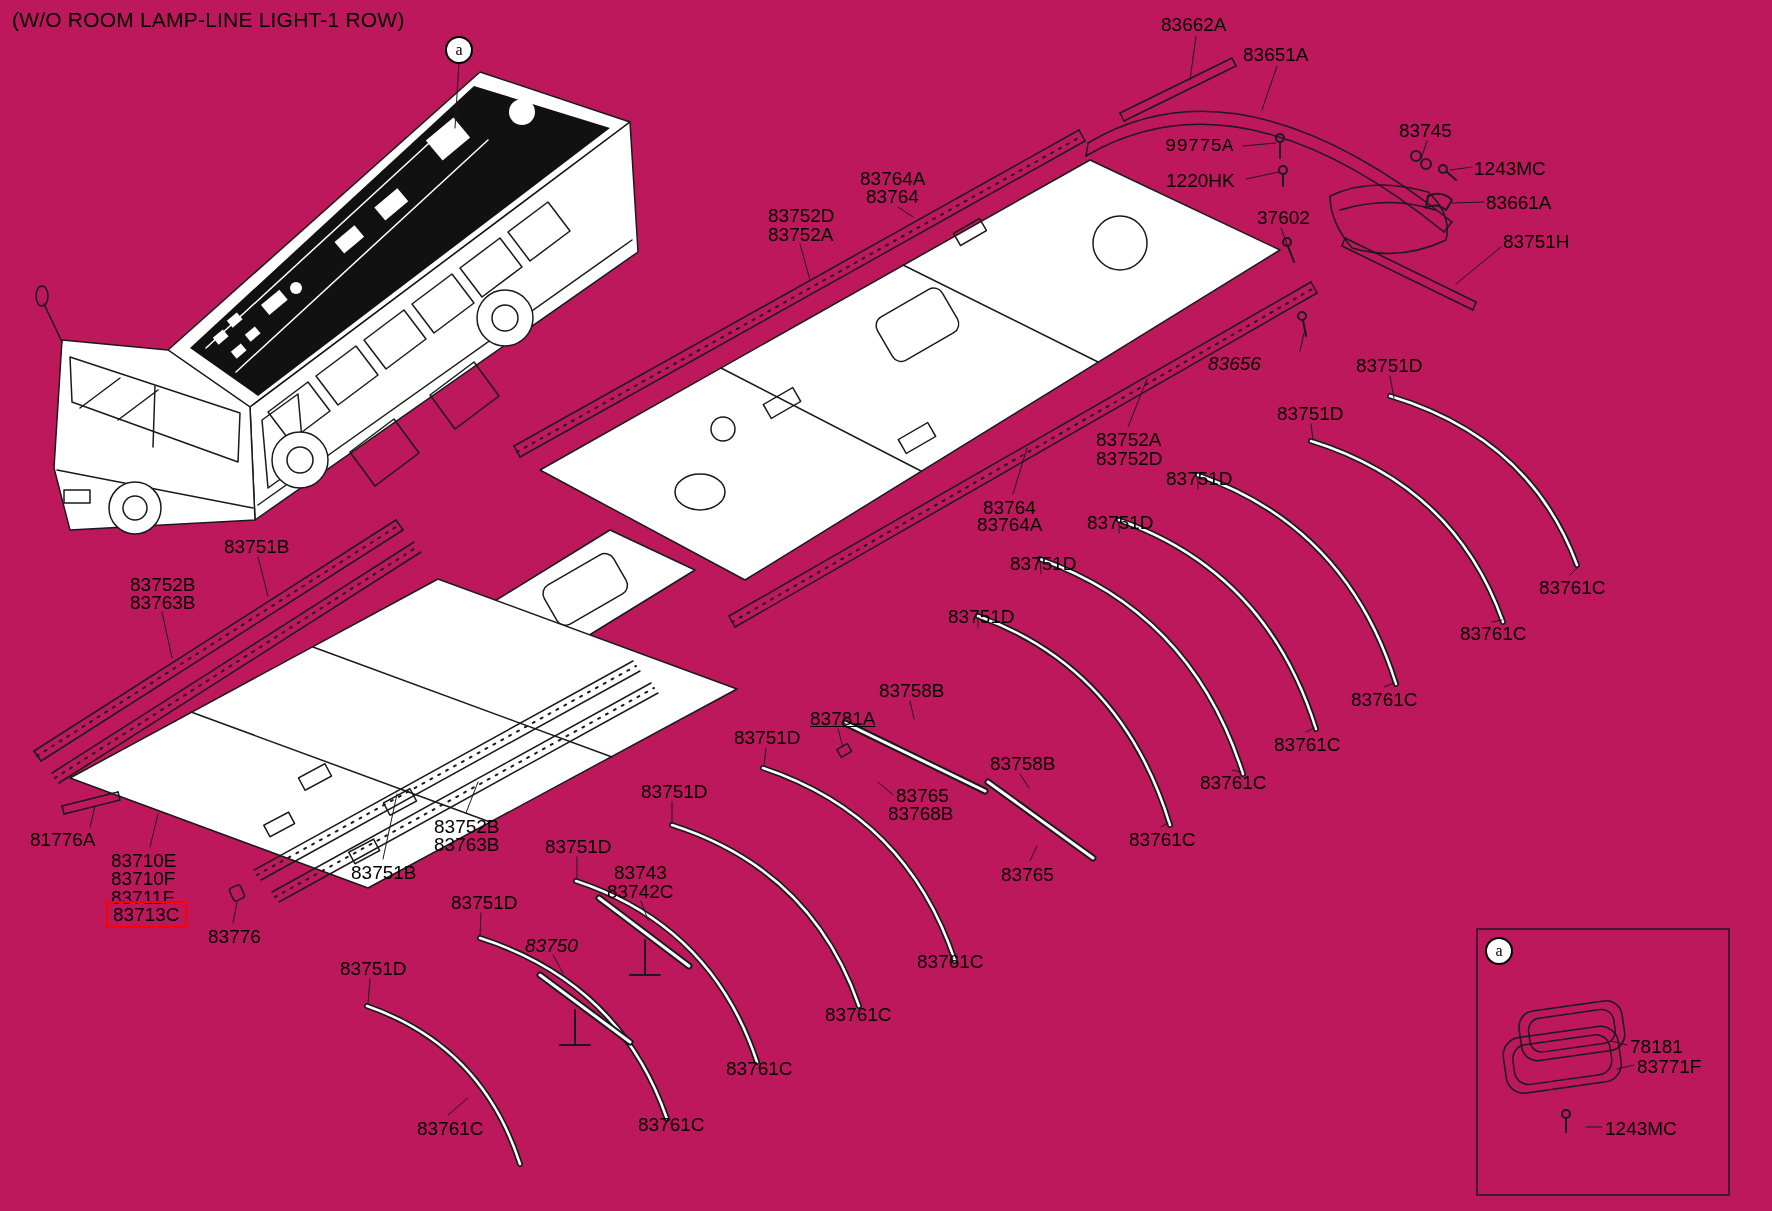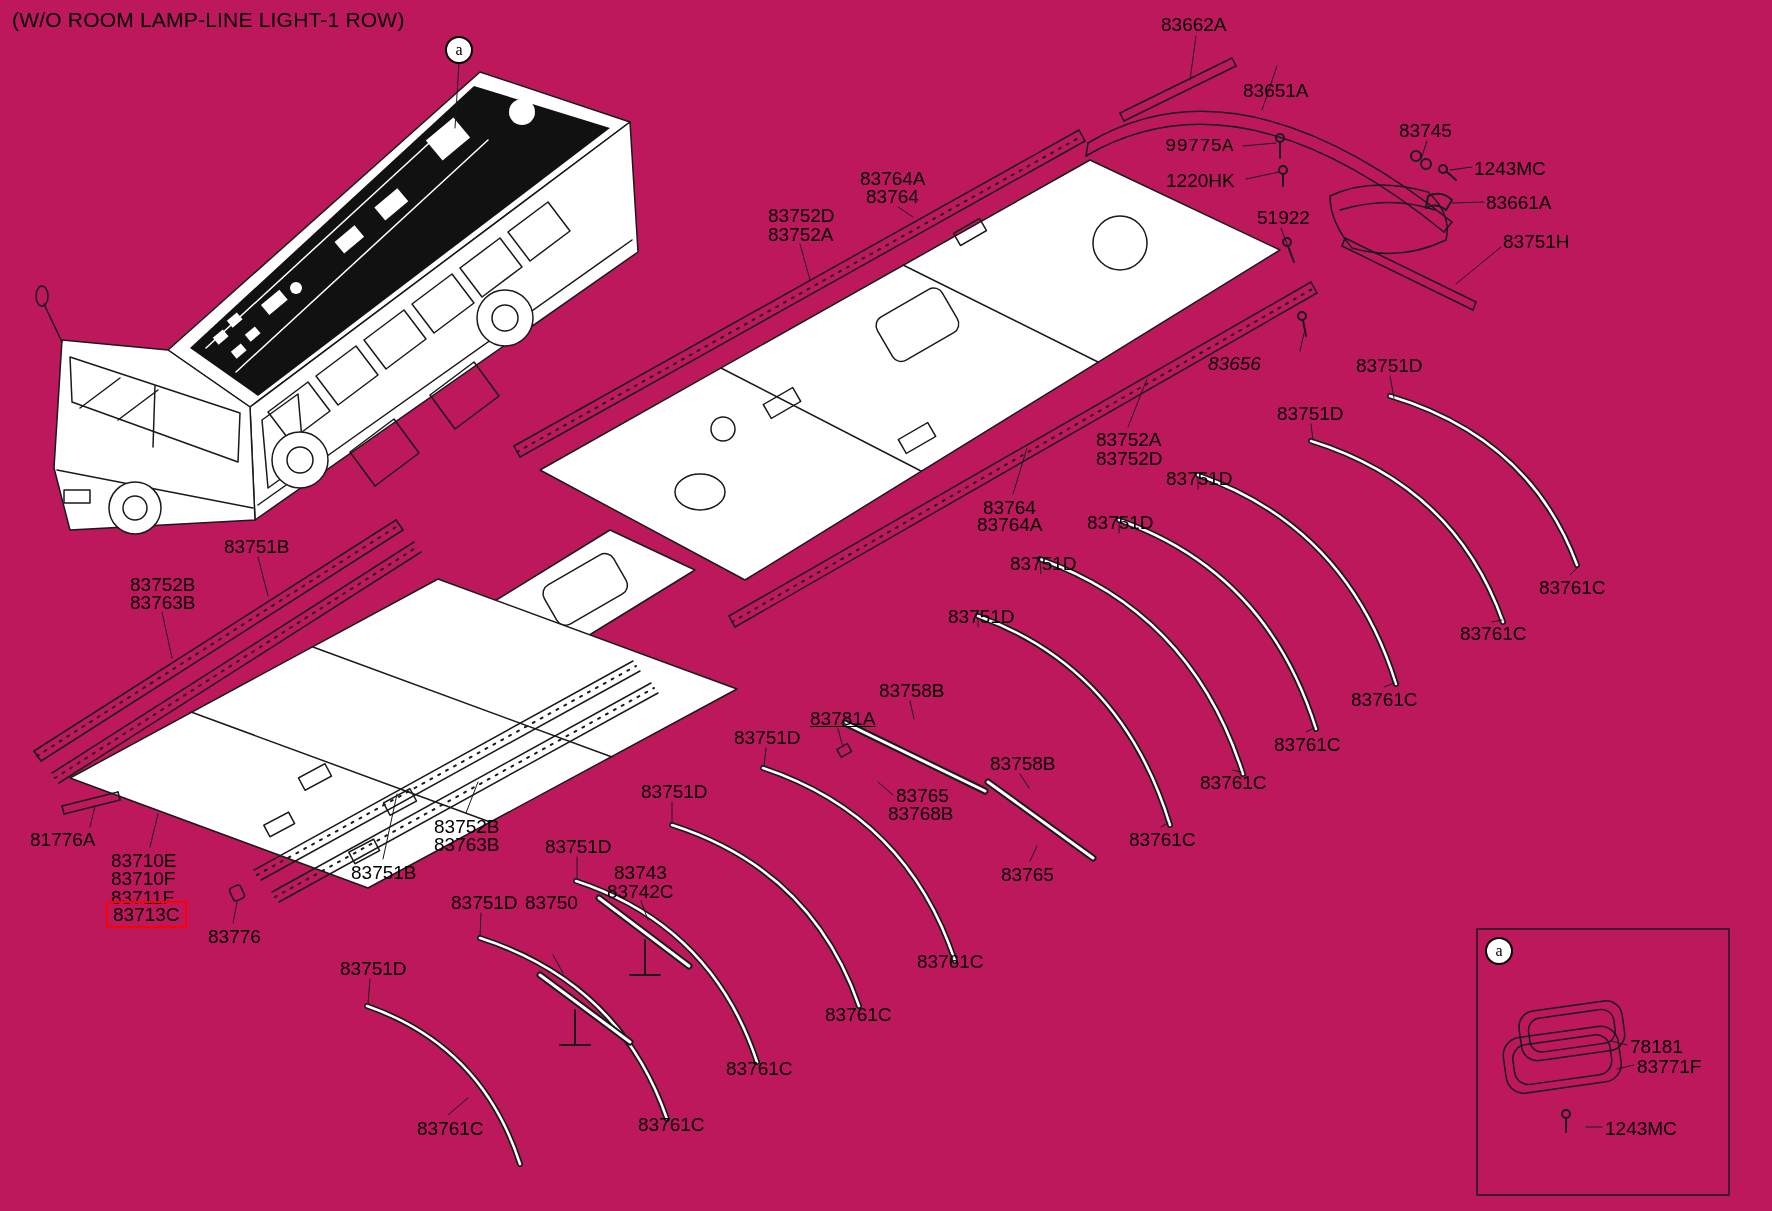--- a/index.html
+++ b/index.html
@@ -298,27 +298,27 @@
         </g>
       </g>
 
     </g>
   </svg>
 
   <div class="diagram-title">(W/O ROOM LAMP-LINE LIGHT-1 ROW)</div>
 
   <div id="labels-layer">
       <div class="part-label" style="left: 1161px; top: 14px;">83662A</div>
-      <div class="part-label" style="left: 1243px; top: 44px; margin-top: 36px;">83651A</div>
+      <div class="part-label" style="left: 1243px; top: 44px;">83651A</div>
       <div class="part-label" style="left: 1399px; top: 120px;">83745</div>
       <div class="part-label" style="left: 1474px; top: 158px;">1243MC</div>
       <div class="part-label" style="left: 1165px; top: 136px; font-family: Liberation Mono, monospace;">99775A</div>
       <div class="part-label" style="left: 1166px; top: 170px;">1220HK</div>
       <div class="part-label" style="left: 1486px; top: 192px;">83661A</div>
-      <div class="part-label" style="left: 1257px; top: 207px;">51922</div>
+      <div class="part-label" style="left: 1257px; top: 207px;">37602</div>
       <div class="part-label" style="left: 1503px; top: 231px;">83751H</div>
       <div class="part-label" style="left: 860px; top: 168px;">83764A</div>
       <div class="part-label" style="left: 866px; top: 186px;">83764</div>
       <div class="part-label" style="left: 768px; top: 205px;">83752D</div>
       <div class="part-label" style="left: 768px; top: 224px;">83752A</div>
       <div class="part-label" style="left: 1208px; top: 353px; font-style: italic;">83656</div>
       <div class="part-label" style="left: 1356px; top: 355px;">83751D</div>
       <div class="part-label" style="left: 1277px; top: 403px;">83751D</div>
       <div class="part-label" style="left: 1096px; top: 429px;">83752A</div>
       <div class="part-label" style="left: 1096px; top: 448px;">83752D</div>
@@ -351,21 +351,21 @@
       <div class="part-label highlight" style="left: 113px; top: 905px; border-color: rgb(255, 0, 0);">83713C</div>
       <div class="part-label" style="left: 434px; top: 816px;">83752B</div>
       <div class="part-label" style="left: 434px; top: 834px;">83763B</div>
       <div class="part-label" style="left: 545px; top: 836px;">83751D</div>
       <div class="part-label" style="left: 351px; top: 862px;">83751B</div>
       <div class="part-label" style="left: 614px; top: 862px;">83743</div>
       <div class="part-label" style="left: 607px; top: 881px;">83742C</div>
       <div class="part-label" style="left: 1001px; top: 864px;">83765</div>
       <div class="part-label" style="left: 208px; top: 926px;">83776</div>
       <div class="part-label" style="left: 451px; top: 892px;">83751D</div>
-      <div class="part-label" style="left: 525px; top: 892px;">83750</div>
+      <div class="part-label" style="left: 525px; top: 935px; font-style: italic;">83750</div>
       <div class="part-label" style="left: 917px; top: 951px;">83761C</div>
       <div class="part-label" style="left: 340px; top: 958px;">83751D</div>
       <div class="part-label" style="left: 825px; top: 1004px;">83761C</div>
       <div class="part-label" style="left: 726px; top: 1058px;">83761C</div>
       <div class="part-label" style="left: 638px; top: 1114px;">83761C</div>
       <div class="part-label" style="left: 417px; top: 1118px;">83761C</div>
       <div class="part-label" style="left: 1630px; top: 1036px;">78181</div>
       <div class="part-label" style="left: 1637px; top: 1056px;">83771F</div>
       <div class="part-label" style="left: 1605px; top: 1118px;">1243MC</div>
       <div class="callout-circle" style="left: 459px; top: 50px;">a</div>

